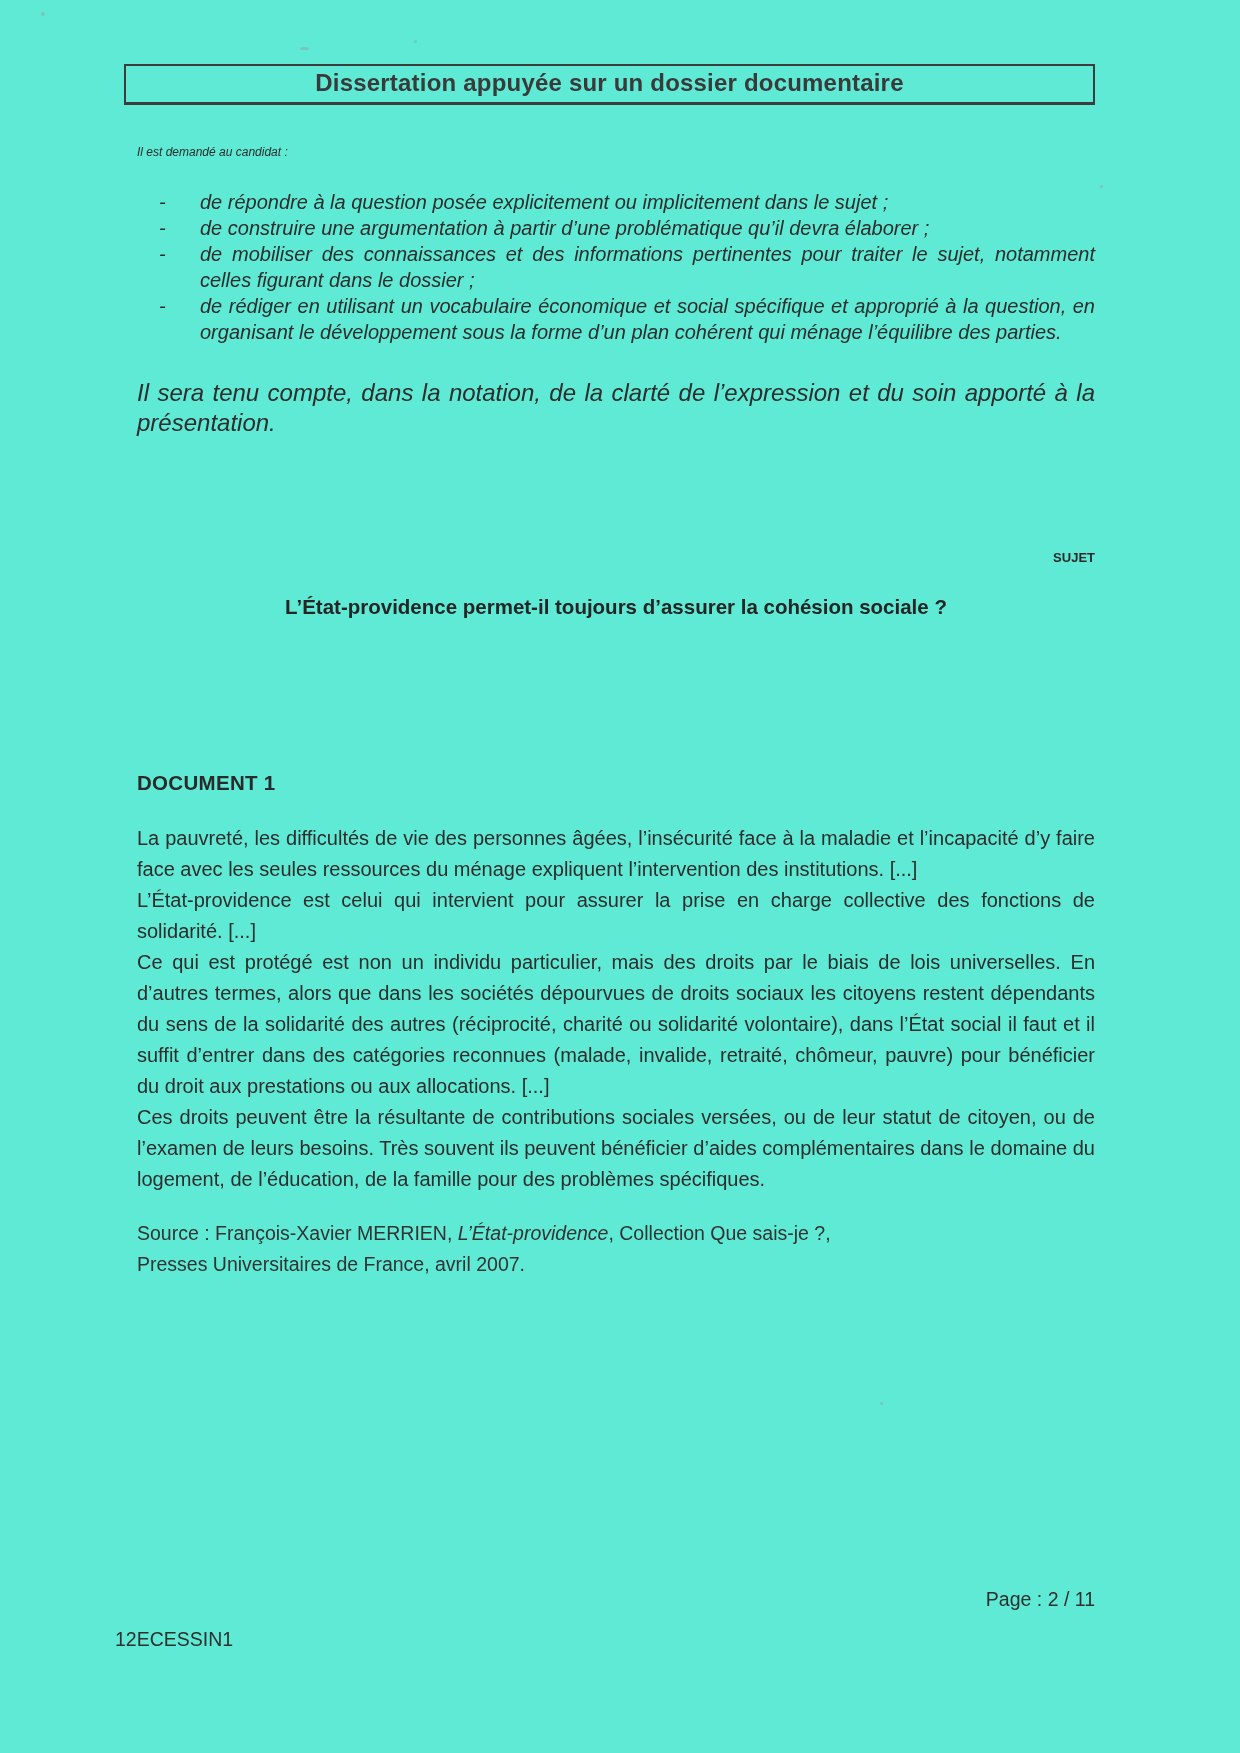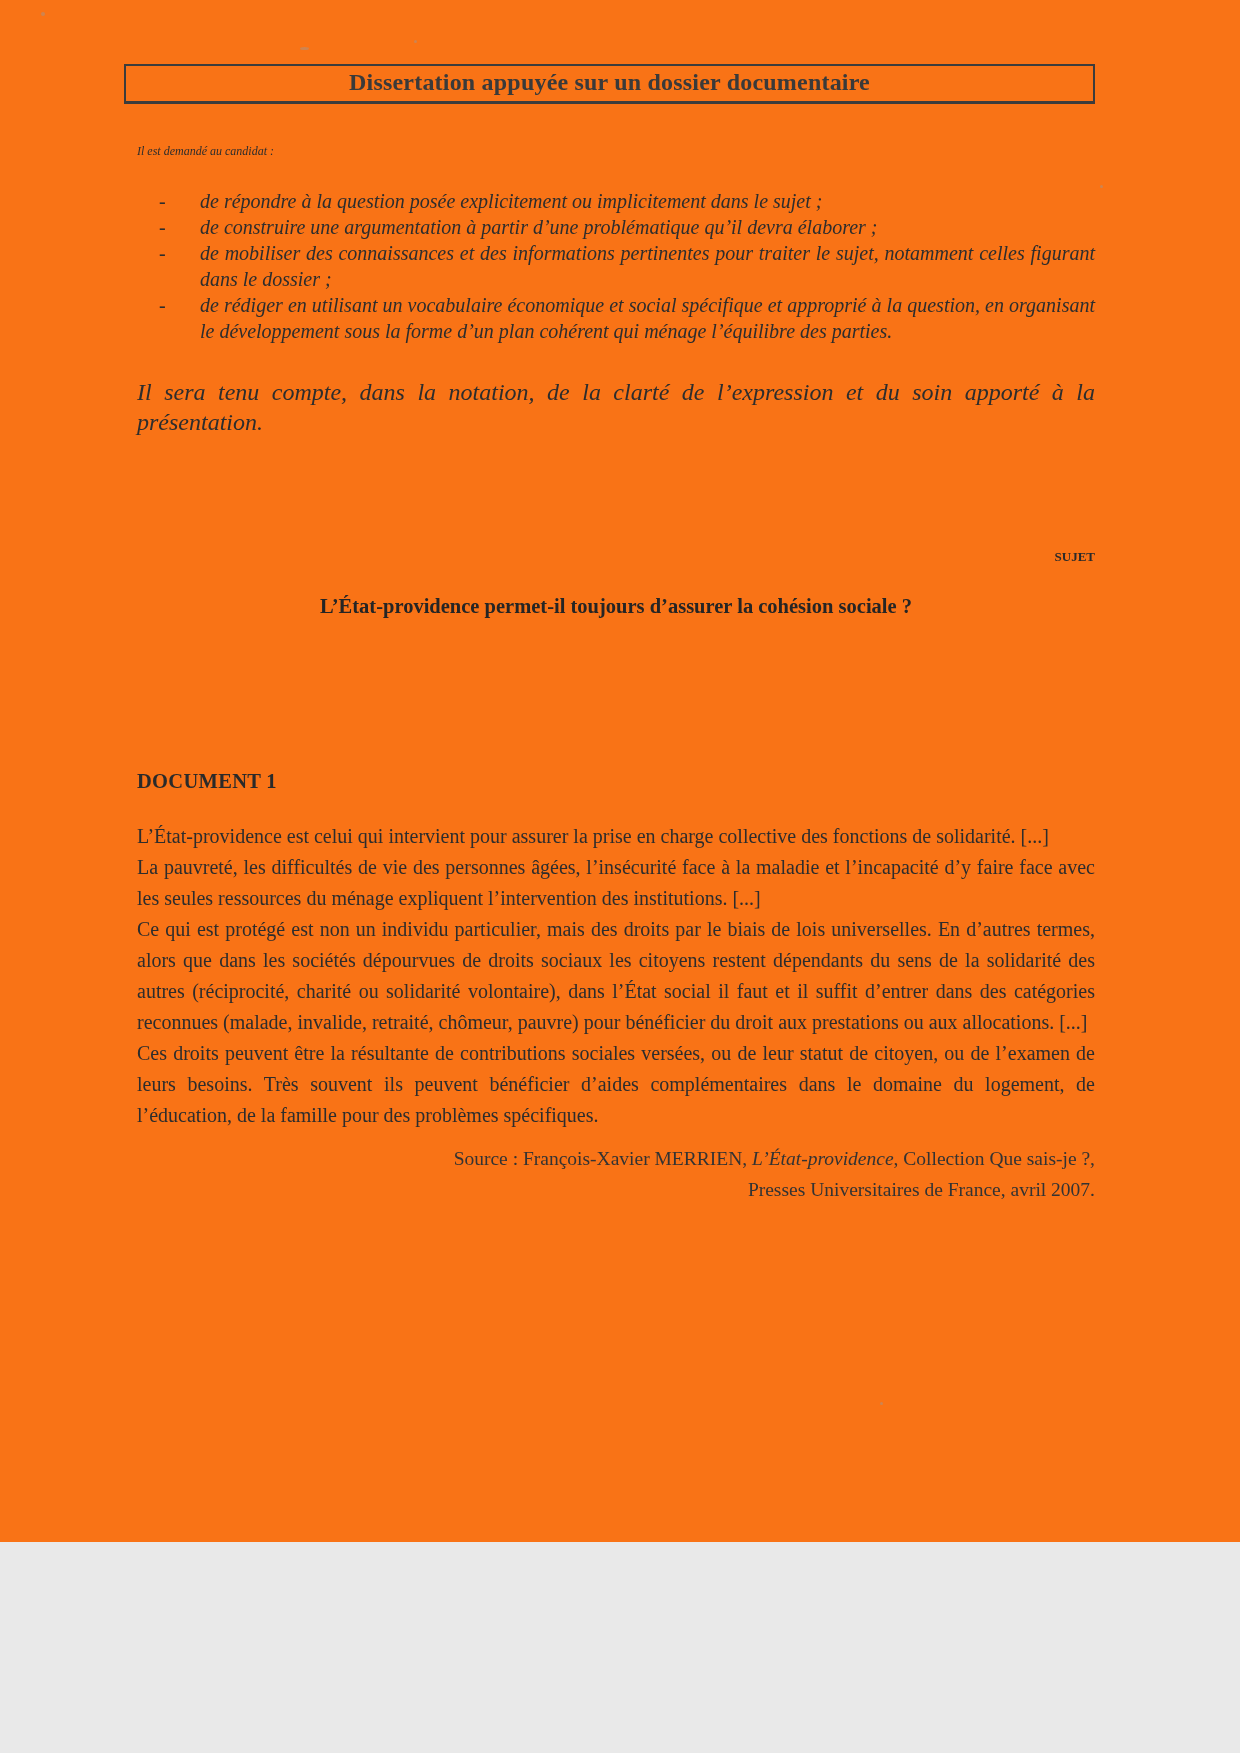--- a/index.html
+++ b/index.html
@@ -3,25 +3,25 @@
 <meta charset="utf-8">
 <style>
   html, body {
     margin: 0;
     padding: 0;
     background: #e9e9e9;
   }
   .page {
     position: relative;
     width: 1240px;
-    height: 1542px;
+    height: 1753px;
     margin: 0 auto;
-    background: #f97316;
+    background: #5eead4;
     color: #2d2d2d;
-    font-family: Liberation Serif, serif;
+    font-family: Liberation Sans, sans-serif;
     overflow: hidden;
   }
   .content {
     padding: 0 145px 0 137px; 
   }
   
   .title-box {
     margin-top: 64px;
     margin-left: -13px;   
     border: 2px solid #3c3c3c;
@@ -96,22 +96,21 @@
     margin-top: 28px;
     font-size: 20px;
     line-height: 31px;
   }
   .doc-body p {
     margin: 0;
     text-align: justify;
   }
   
   .source {
-    margin: 12px 0 0 0;
-    text-align: right;
+    margin: 23px 0 0 0;
     font-size: 19.5px;
     line-height: 31px;
     color: #333;
   }
   .source .italic { font-style: italic; }
   
   .page-num {
     position: absolute;
     top: 1588px;
     right: 145px;
@@ -166,22 +165,22 @@
 
     <p class="note">Il sera tenu compte, dans la notation, de la clarté de l’expression et du soin apporté à la présentation.</p>
 
     <h2 class="sujet-heading">SUJET</h2>
 
     <p class="sujet-question">L’État-providence permet-il toujours d’assurer la cohésion sociale ?</p>
 
     <h3 class="doc-heading">DOCUMENT 1</h3>
 
     <div class="doc-body">
+      <p>La pauvreté, les difficultés de vie des personnes âgées, l’insécurité face à la maladie et l’incapacité d’y faire face avec les seules ressources du ménage expliquent l’intervention des institutions. [...]</p>
       <p>L’État-providence est celui qui intervient pour assurer la prise en charge collective des fonctions de solidarité. [...]</p>
-      <p>La pauvreté, les difficultés de vie des personnes âgées, l’insécurité face à la maladie et l’incapacité d’y faire face avec les seules ressources du ménage expliquent l’intervention des institutions. [...]</p>
       <p>Ce qui est protégé est non un individu particulier, mais des droits par le biais de lois universelles. En d’autres termes, alors que dans les sociétés dépourvues de droits sociaux les citoyens restent dépendants du sens de la solidarité des autres (réciprocité, charité ou solidarité volontaire), dans l’État social il faut et il suffit d’entrer dans des catégories reconnues (malade, invalide, retraité, chômeur, pauvre) pour bénéficier du droit aux prestations ou aux allocations. [...]</p>
       <p>Ces droits peuvent être la résultante de contributions sociales versées, ou de leur statut de citoyen, ou de l’examen de leurs besoins. Très souvent ils peuvent bénéficier d’aides complémentaires dans le domaine du logement, de l’éducation, de la famille pour des problèmes spécifiques.</p>
     </div>
 
     <p class="source"><span>Source : François-Xavier MERRIEN, </span><span class="italic">L’État-providence</span><span>, Collection Que sais-je ?,</span><br>
       <span>Presses Universitaires de France, avril 2007.</span>
     </p>
 
   </div>
 

